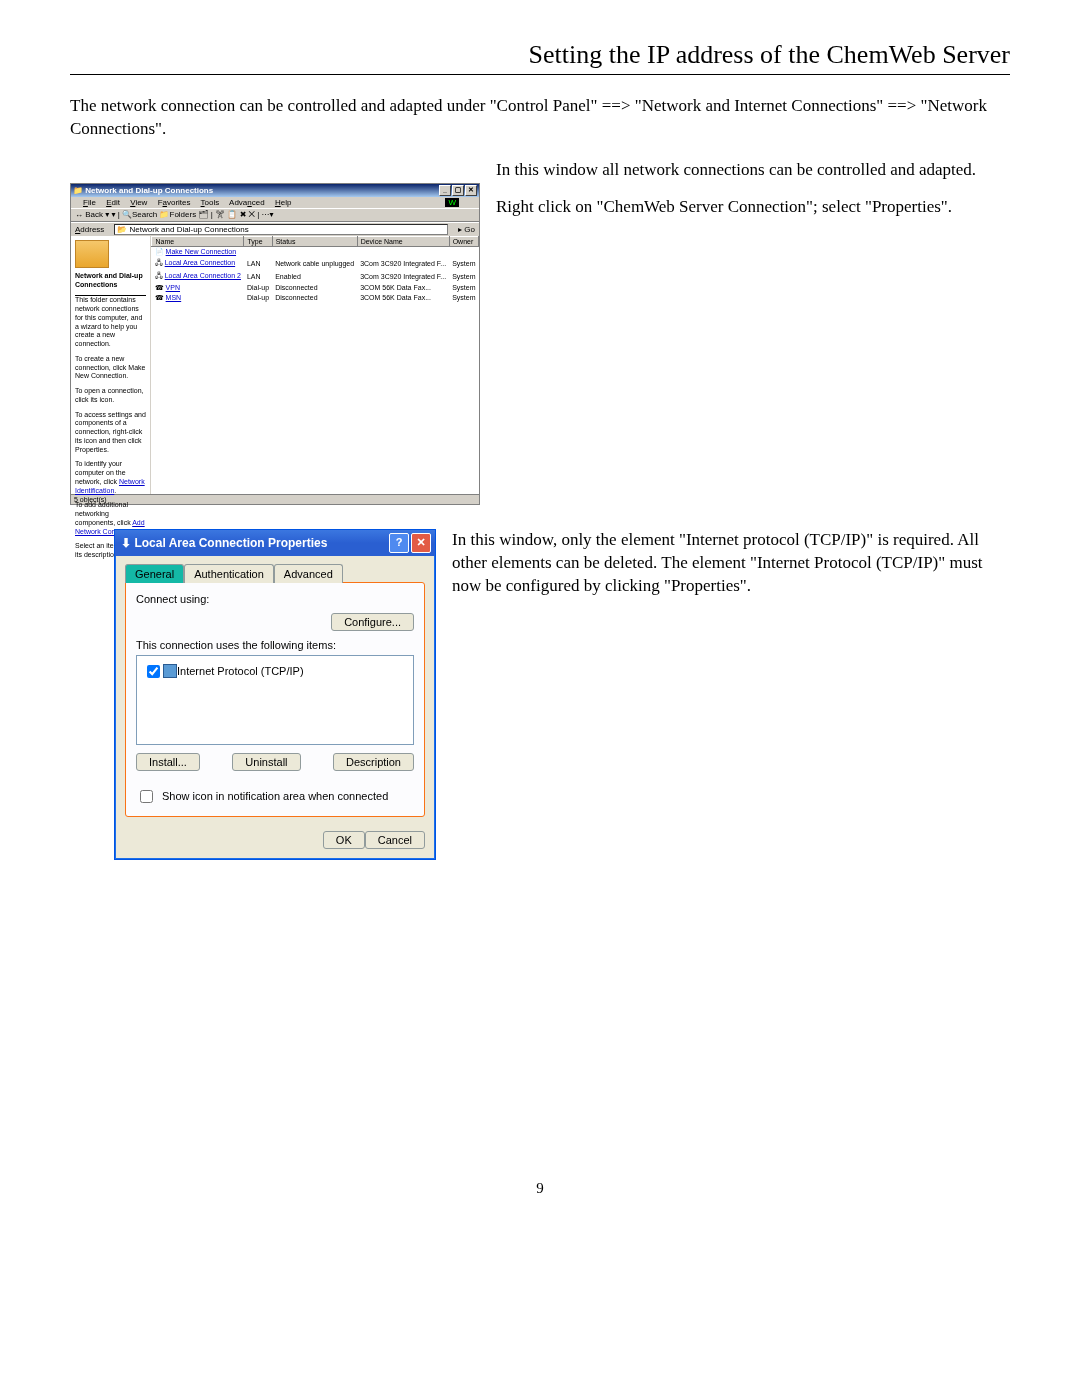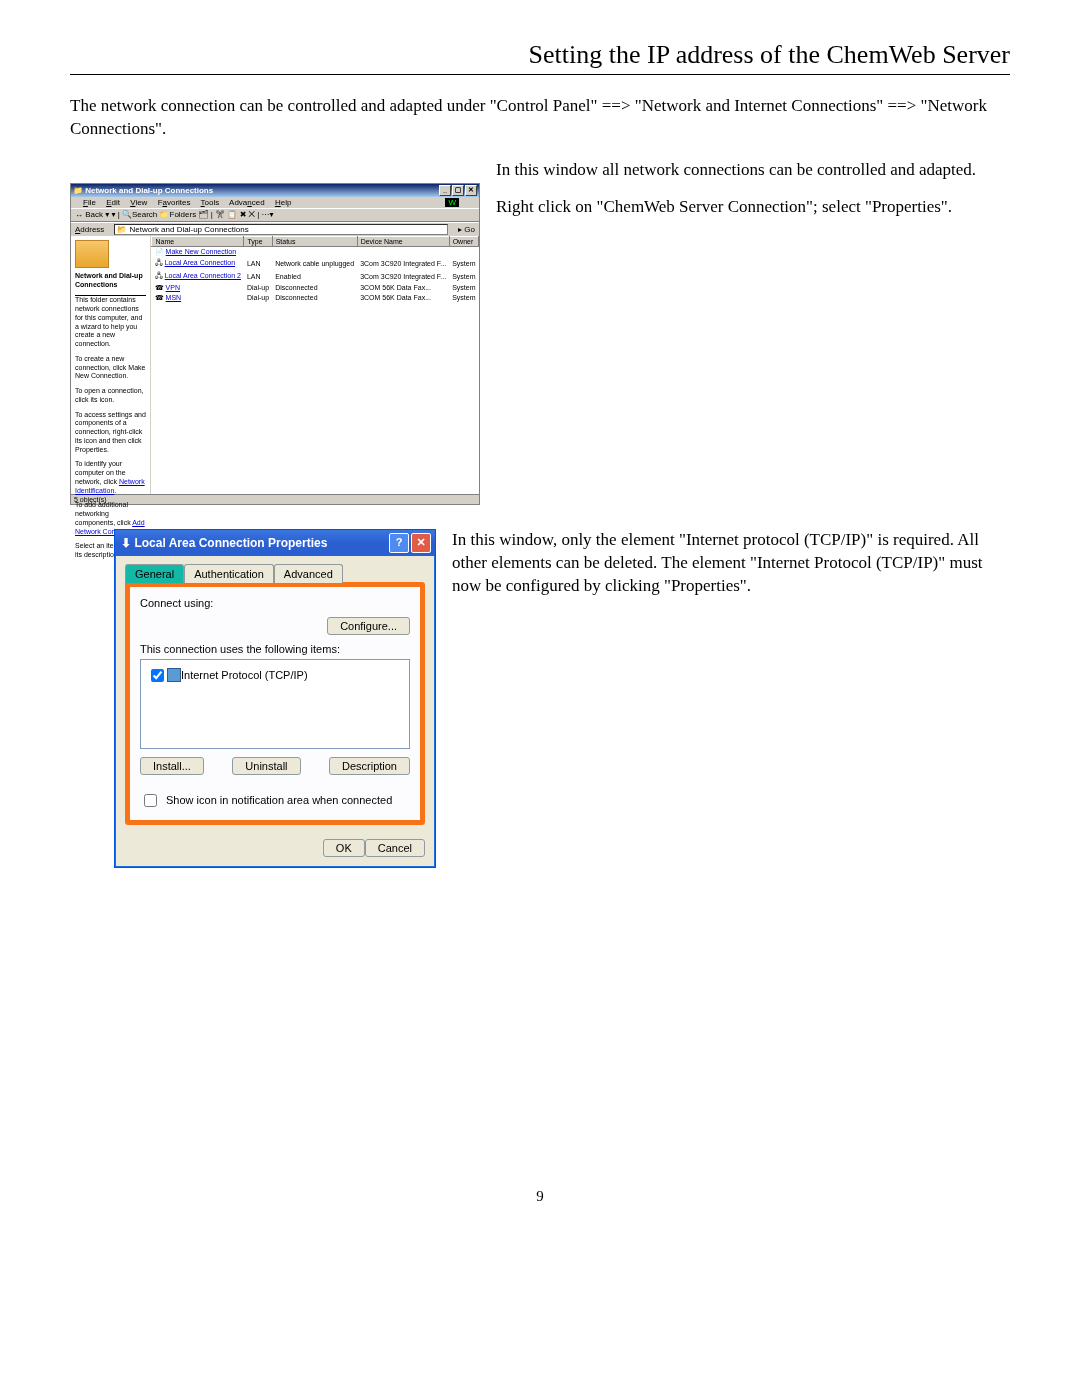--- a/index.html
+++ b/index.html
@@ -102,21 +102,21 @@
   }
   .xp .titlebar .help{background:#4f8af0;}
   .xp .titlebar .close{background:#e25b45;}
   .xp .body{padding:8px 10px 10px 10px;}
   .xp .tabs{display:flex;gap:0;margin-bottom:-1px;}
   .xp .tab{
     background:#ece9d8;border:1px solid #919b9c;border-bottom:none;padding:3px 9px;font-size:11px;border-radius:3px 3px 0 0;
   }
   .xp .tab.active{background:#14b8a6;position:relative;z-index:2;}
   .xp .tabpage{
-    border:5px solid #f97316;background:#fcfcfe;padding:10px;border-radius:0 3px 3px 3px;
+    border:1px solid #f97316;background:#fcfcfe;padding:10px;border-radius:0 3px 3px 3px;
   }
   .xp .field{
     background:#fff;border:1px solid #7f9db9;padding:3px 5px;font-size:11px;display:flex;align-items:center;gap:6px;margin-top:4px;
   }
   .xp .nic-icon{width:14px;height:10px;background:#3a8a3a;border:1px solid #155215;}
   .xp .btn-row{display:flex;justify-content:flex-end;margin-top:8px;}
   .xp button{
     font-family:Tahoma,Arial,sans-serif;font-size:11px;padding:2px 12px;background:#ece9d8;border:1px solid #919b9c;border-radius:3px;
   }
   .xp .items-box{

